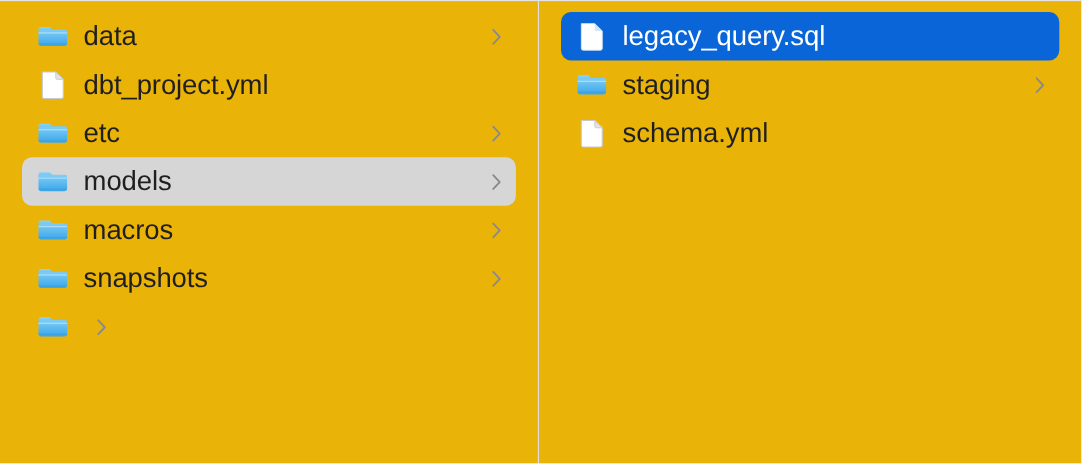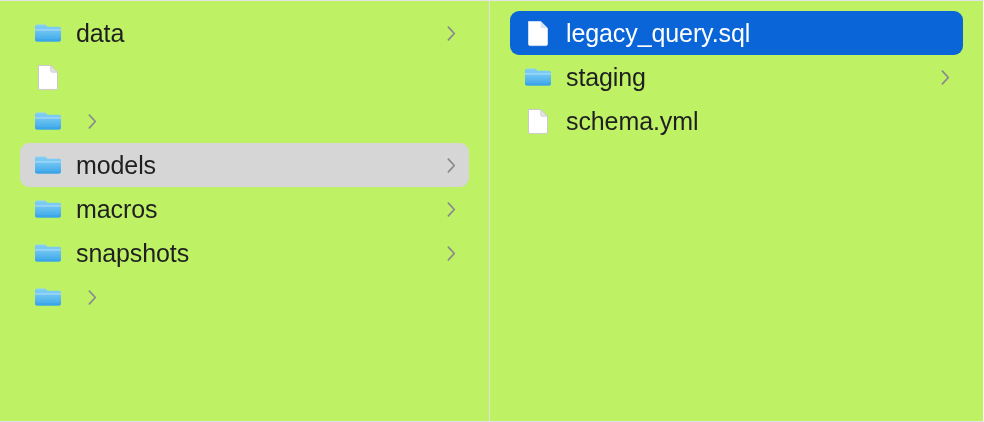--- a/index.html
+++ b/index.html
@@ -21,21 +21,21 @@
     border-top: 1px solid #e4e4e6;
     border-bottom: 1px solid #e4e4e6;
     overflow: hidden;
     display: flex;
   }
 
   .column {
     position: relative;
     height: 100%;
     box-sizing: border-box;
-    background: #bef264;
+    background: #eab308;
     padding-top: 10px;
   }
   .column.first {
     width: 490px;
     border-right: 1px solid #e0e0e2;
   }
   .column.second {
     width: 493px;
   }
 
@@ -126,20 +126,21 @@
           </svg>
         </span>
       </div>
       <div class="row">
         <span class="icon-slot">
           <svg width="32" height="32" viewBox="0 0 32 32">
             <path d="M6.5 4.5 h12.2 L25.5 11.2 V27 a1.6 1.6 0 0 1 -1.6 1.6 H8.1 A1.6 1.6 0 0 1 6.5 27 Z" fill="#ffffff" stroke="#c9c9cc" stroke-width="1"></path>
             <path d="M18.7 4.5 L25.5 11.2 h-5.4 a1.4 1.4 0 0 1 -1.4 -1.4 Z" fill="#e3e3e5" stroke="#c9c9cc" stroke-width="0.8"></path>
           </svg>
         </span>
+        <span class="row-label">dbt_project.yml</span>
         <span class="chevron hidden">
           <svg width="9" height="15" viewBox="0 0 9 15">
             <path d="M1.4 1.2 L7.3 7.5 L1.4 13.8" fill="none" stroke="#8a8a8e" stroke-width="1.7" stroke-linecap="round" stroke-linejoin="round"></path>
           </svg>
         </span>
       </div>
       <div class="row">
         <span class="icon-slot">
           <svg width="32" height="32" viewBox="0 0 32 32">
             <defs>
@@ -151,20 +152,21 @@
                 <stop offset="0" stop-color="#8ed4f7"></stop>
                 <stop offset="1" stop-color="#5fbcf0"></stop>
               </linearGradient>
             </defs>
             <path d="M3 9.5 a2 2 0 0 1 2-2 h8.2 l2.2 2.3 H27 a2 2 0 0 1 2 2 V12 H3 Z" fill="url(#ft2)"></path>
             <rect x="3" y="10.2" width="26" height="14.6" rx="2.2" fill="url(#fb2)"></rect>
             <rect x="3" y="12.4" width="26" height="1.1" fill="#ffffff" opacity="0.42"></rect>
             <rect x="3" y="22.4" width="26" height="1.1" fill="#1b7fc0" opacity="0.18"></rect>
           </svg>
         </span>
+        <span class="row-label">etc</span>
         <span class="chevron">
           <svg width="9" height="15" viewBox="0 0 9 15">
             <path d="M1.4 1.2 L7.3 7.5 L1.4 13.8" fill="none" stroke="#8a8a8e" stroke-width="1.7" stroke-linecap="round" stroke-linejoin="round"></path>
           </svg>
         </span>
       </div>
       <div class="row selected-gray">
         <span class="icon-slot">
           <svg width="32" height="32" viewBox="0 0 32 32">
             <defs>

